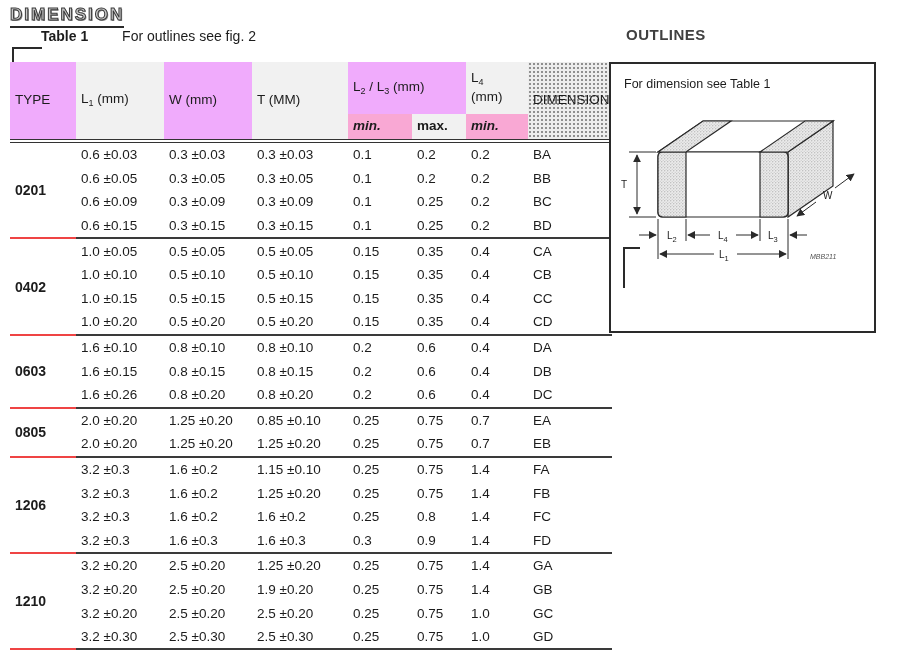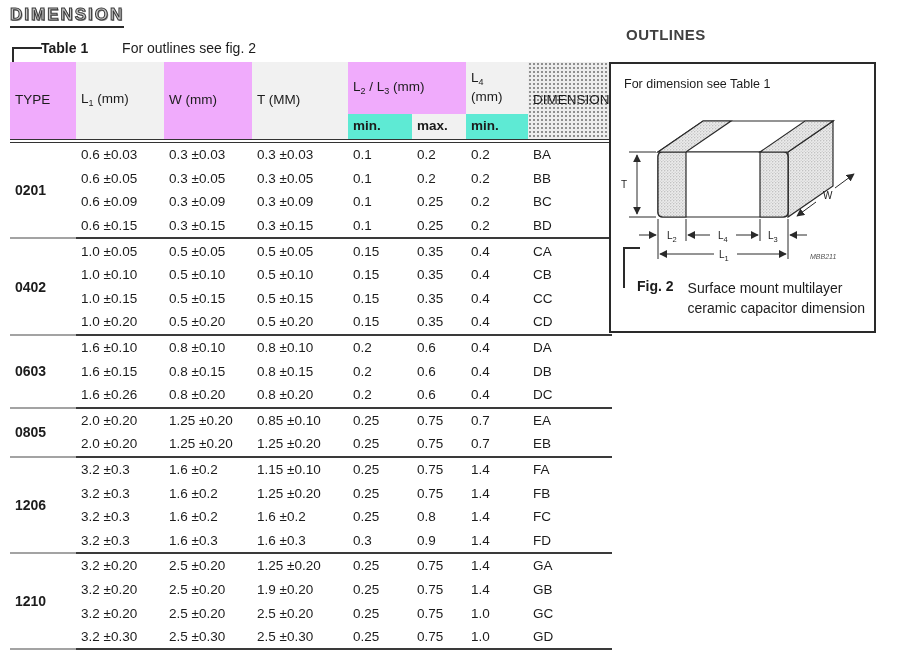--- a/index.html
+++ b/index.html
@@ -15,56 +15,56 @@
     color:#c9c9c9; -webkit-text-stroke:1px #3a3a3a;
     text-shadow:1px 1px 0 #8a8a8a;
     border-bottom:2px solid #2a2a2a; padding-bottom:1px;
   }
 
   
   .table1-bracket {
     position:absolute; left:12px; top:47px; width:28px; height:15px;
     border-left:2px solid #2a2a2a; border-top:2px solid #2a2a2a;
   }
-  .table-label-row { position:absolute; left:41px; top:40px; font-size:14px; }
+  .table-label-row { position:absolute; left:41px; top:28px; font-size:14px; }
   .table-label-row .tl { font-weight:bold; }
   .table-label-row .tn { margin-left:30px; }
 
   
   table.dim {
     position:absolute; left:10px; top:62px; width:602px;
     border-collapse:collapse; table-layout:fixed;
   }
   table.dim th, table.dim td {
     font-size:13.5px; text-align:left; padding:0 0 0 5px;
     white-space:nowrap; overflow:hidden;
   }
   thead th { font-weight:normal; vertical-align:middle; line-height:1.25; }
   thead tr.h1 th { height:52px; }
   thead tr.h2 th { height:25px; font-weight:bold; }
   .col-gray  { background:#f0abfc; }
   .col-light { background:#f1f1f1; }
-  .sub-gray  { background:#5eead4; }
+  .sub-gray  { background:#f9a8d4;font-style:italic; }
   .stipple {
     background-color:#ededed;
     background-image:radial-gradient(#8f8f8f 0.8px, rgba(0,0,0,0) 0.9px);
     background-size:4px 4px;
   }
   .bb { border-bottom:4px double #333333;margin-top:33px; }
   .subscript { font-size:9px; vertical-align:-3px; }
   .wraplabel { white-space:normal; }
 
   tbody td { height:23.6px; }
   tbody th.type-cell {
     font-weight:bold; font-size:14px; vertical-align:middle;
     text-align:left; padding-left:5px; background:#ffffff;
   }
   tr.group-start th, tr.group-start td { border-top:2px solid #3a3a3a; }
   tr.last-row th, tr.last-row td { border-bottom:2px solid #3a3a3a; }
-  tbody th[rowspan] { border-bottom:2px solid #a3a3a3; }
+  tbody th[rowspan] { border-bottom:2px solid #ef4444; }
 
   
   .outlines-heading {
     position:absolute; left:626px; top:26px;
     font-size:15px; font-weight:bold; letter-spacing:0.5px; color:#404040;
   }
   .outline-box {
     position:absolute; left:609px; top:62px; width:263px; height:267px;
     border:2px solid #2a2a2a; background:#ffffff;
   }
@@ -378,19 +378,15 @@
         <text x="210" y="95">W</text>
         <text x="54" y="135"><tspan>L</tspan><tspan dy="2.5" font-size="7.5">2</tspan></text>
         <text x="105" y="135"><tspan>L</tspan><tspan dy="2.5" font-size="7.5">4</tspan></text>
         <text x="155" y="135"><tspan>L</tspan><tspan dy="2.5" font-size="7.5">3</tspan></text>
         <text x="106" y="154"><tspan>L</tspan><tspan dy="2.5" font-size="7.5">1</tspan></text>
         <text x="197" y="155" font-size="7" font-style="italic" fill="#555">MBB211</text>
       </g>
     </svg>
 
     <div class="fig2-bracket"></div>
-    <div class="fig-caption">
-      <span class="fig-label">Fig. 2</span>
-      <span class="fig-text">Surface mount multilayer ceramic capacitor dimension</span>
-    </div>
   </div>
 
 </div>
 
 </body></html>

